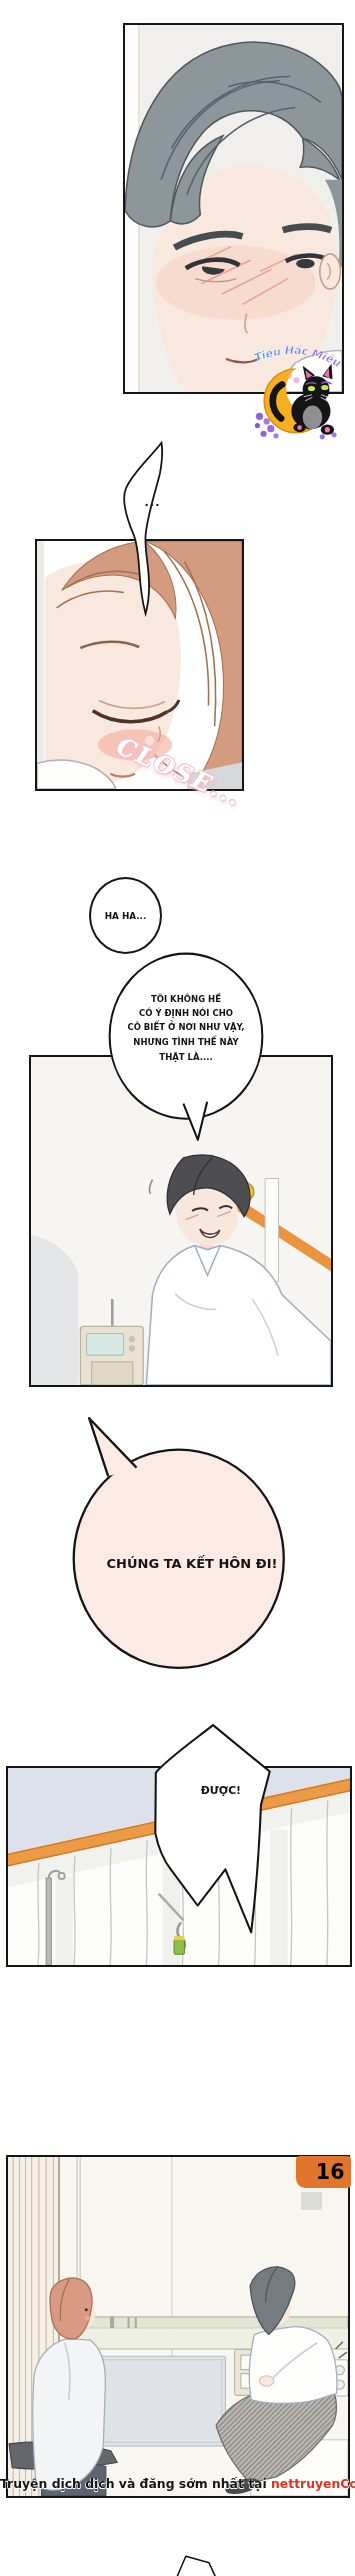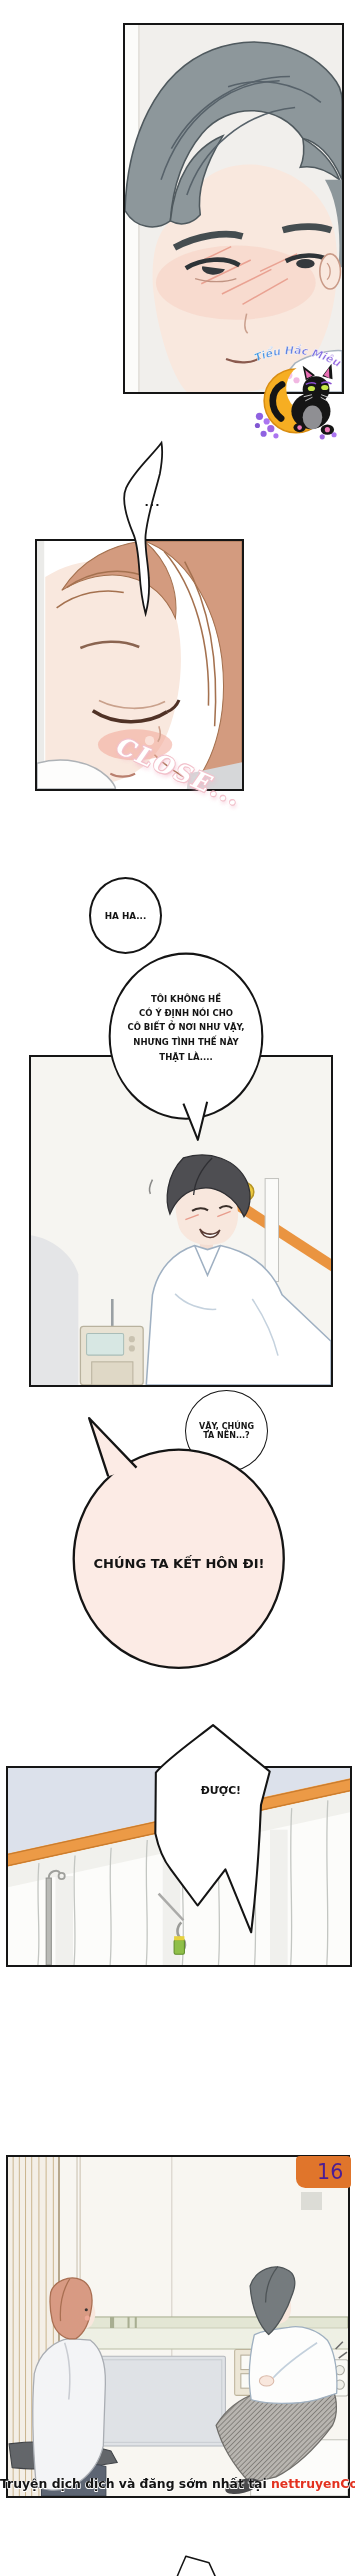--- a/index.html
+++ b/index.html
@@ -12,21 +12,21 @@
         font-family:"DejaVu Sans",sans-serif;line-height:1.22;}
   .bubble-circle{position:absolute;background:#fff;border:2.1px solid #151515;border-radius:50%;
         display:flex;flex-direction:column;align-items:center;justify-content:center;
         box-sizing:border-box;z-index:4;}
   .bubble-circle span{font-weight:bold;color:#141414;text-align:center;}
   .close-sfx{position:absolute;z-index:5;font-family:"DejaVu Serif",serif;font-style:italic;
         font-weight:bold;font-size:24px;letter-spacing:2.1px;color:#ffffff;transform:rotate(24deg);
         transform-origin:left top;white-space:nowrap;
         text-shadow:1px 0 0 #f2c2cc,-1px 0 0 #f2c2cc,0 1px 0 #f2c2cc,0 -1px 0 #f2c2cc,
                     1px 1px 0 #f2c2cc,-1px -1px 0 #f2c2cc,2.1px 2.1px 4.1px rgba(242,178,196,.75);}
-  .door-sign{position:absolute;background:#e0752b;color:#4c1d95;font-weight:normal;
+  .door-sign{position:absolute;background:#e0752b;color:#000000;font-weight:bold;
         display:flex;align-items:center;z-index:5;box-sizing:border-box;}
   .shadow-block{position:absolute;background:#dcdcd6;z-index:2;}
   .site-mark{position:absolute;left:0;top:2476px;width:355px;text-align:center;z-index:7;
         font-weight:bold;font-size:12.4px;letter-spacing:0;color:#141414;white-space:nowrap;
         text-shadow:-0.5px -0.5px 0 #fff,0.5px -0.5px 0 #fff,-0.5px 0.5px 0 #fff,0.5px 0.5px 0 #fff;}
   .site-mark .red{color:#e3311f;}
   svg text{font-family:"DejaVu Sans",sans-serif;}
 </style>
 </head>
 <body>
@@ -234,30 +234,26 @@
         <path d="M296,196 C346,180 400,198 420,243 C430,268 426,294 414,310 C396,270 360,250 330,255 C300,258 280,280 270,305 C260,280 262,230 296,196 Z" fill="#4e4e52" stroke="#2f2f33" stroke-width="2.5"></path>
         <path d="M352,196 C330,218 318,244 316,268" stroke="#2f2f33" stroke-width="2.5" fill="none"></path>
       </g>
       <g>
         <path d="M0,346 C40,352 80,382 92,422 L92,637 L0,637 Z" fill="#e4e5e7" stro="#c2c4c8"></path>
       </g>
       <path d="M236,238 C230,250 228,258 232,266" stroke="#8a8a88" stroke-width="3" fill="none"></path>
     </svg>
   </div>
 
-  <div class="bubble-circle" style="left:185px;top:1390px;width:83px;height:82px;border-width:1.8px;">
-    <span style="font-size:8px;">VẬY, CHÚNG</span>
-    <span style="font-size:8px;">TA NÊN...?</span>
-  </div>
 
   <svg class="overlay" style="left:72px;top:1412px;width:214px;height:260px;z-index:4;" viewBox="0 0 415 505">
     <ellipse cx="207" cy="285" rx="204" ry="212" fill="#fcebe5" stroke="#141414" stroke-width="4.5"></ellipse>
     <path d="M70,125 L33,12 L125,108" fill="#fcebe5" stroke="#141414" stroke-width="4.5" stroke-linejoin="round"></path>
   </svg>
-  <div class="btxt" style="left:93px;top:1556px;width:172px;font-size:13px;">CHÚNG TA KẾT HÔN ĐI!</div>
+  <div class="btxt" style="left:106px;top:1556px;width:172px;font-size:13px;">CHÚNG TA KẾT HÔN ĐI!</div>
 
   <div class="panel" style="left:6.2px;top:1766px;width:346px;height:201px;">
     <svg viewBox="0 0 663 383" preserveAspectRatio="none">
       <rect width="663" height="383" fill="#fcfcfa"></rect>
       <polygon points="0,0 663,0 663,20 0,166" fill="#dce1eb"></polygon>
       <polygon points="0,166 663,20 663,46 0,192" fill="#ec9a46"></polygon>
       <line x1="0" y1="168" x2="663" y2="22" stroke="#c97c2e" stroke-width="2.5"></line>
       <line x1="0" y1="190" x2="663" y2="44" stroke="#c97c2e" stroke-width="2.5"></line>
       <polygon points="0,192 663,46 663,86 0,232" fill="#f1f1ed"></polygon>
       <g stroke="#c3c6c2" stroke-width="2.5" fill="none">

